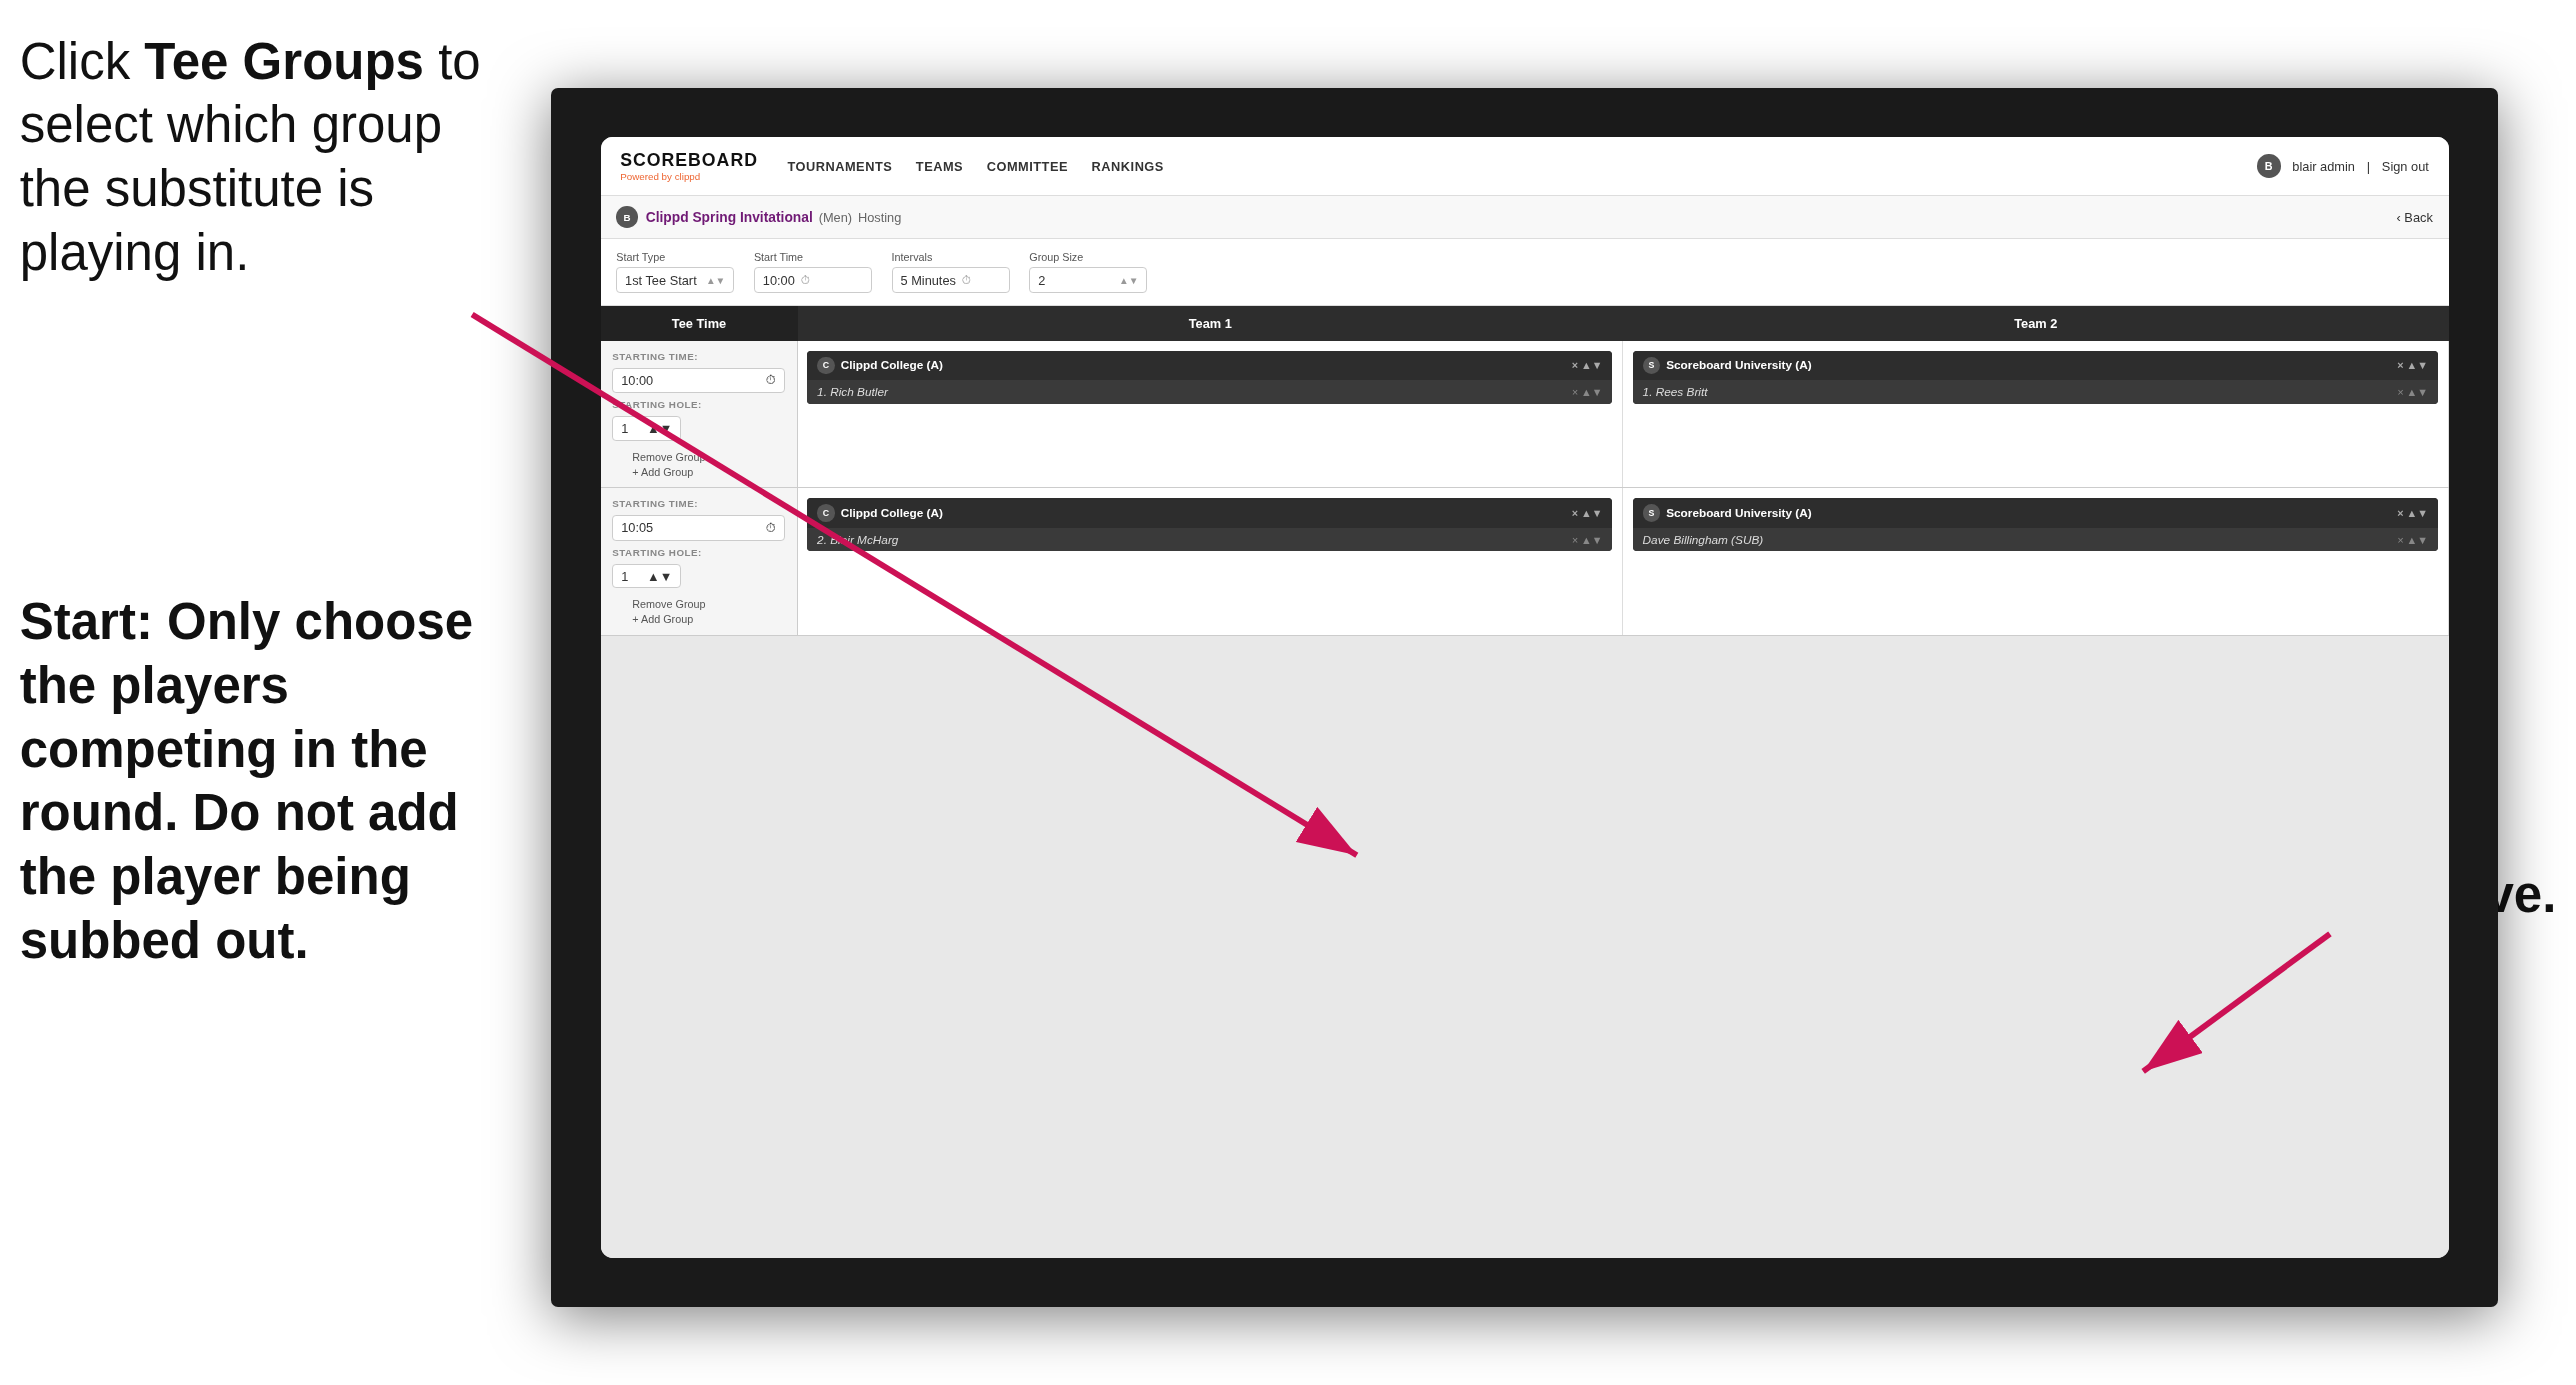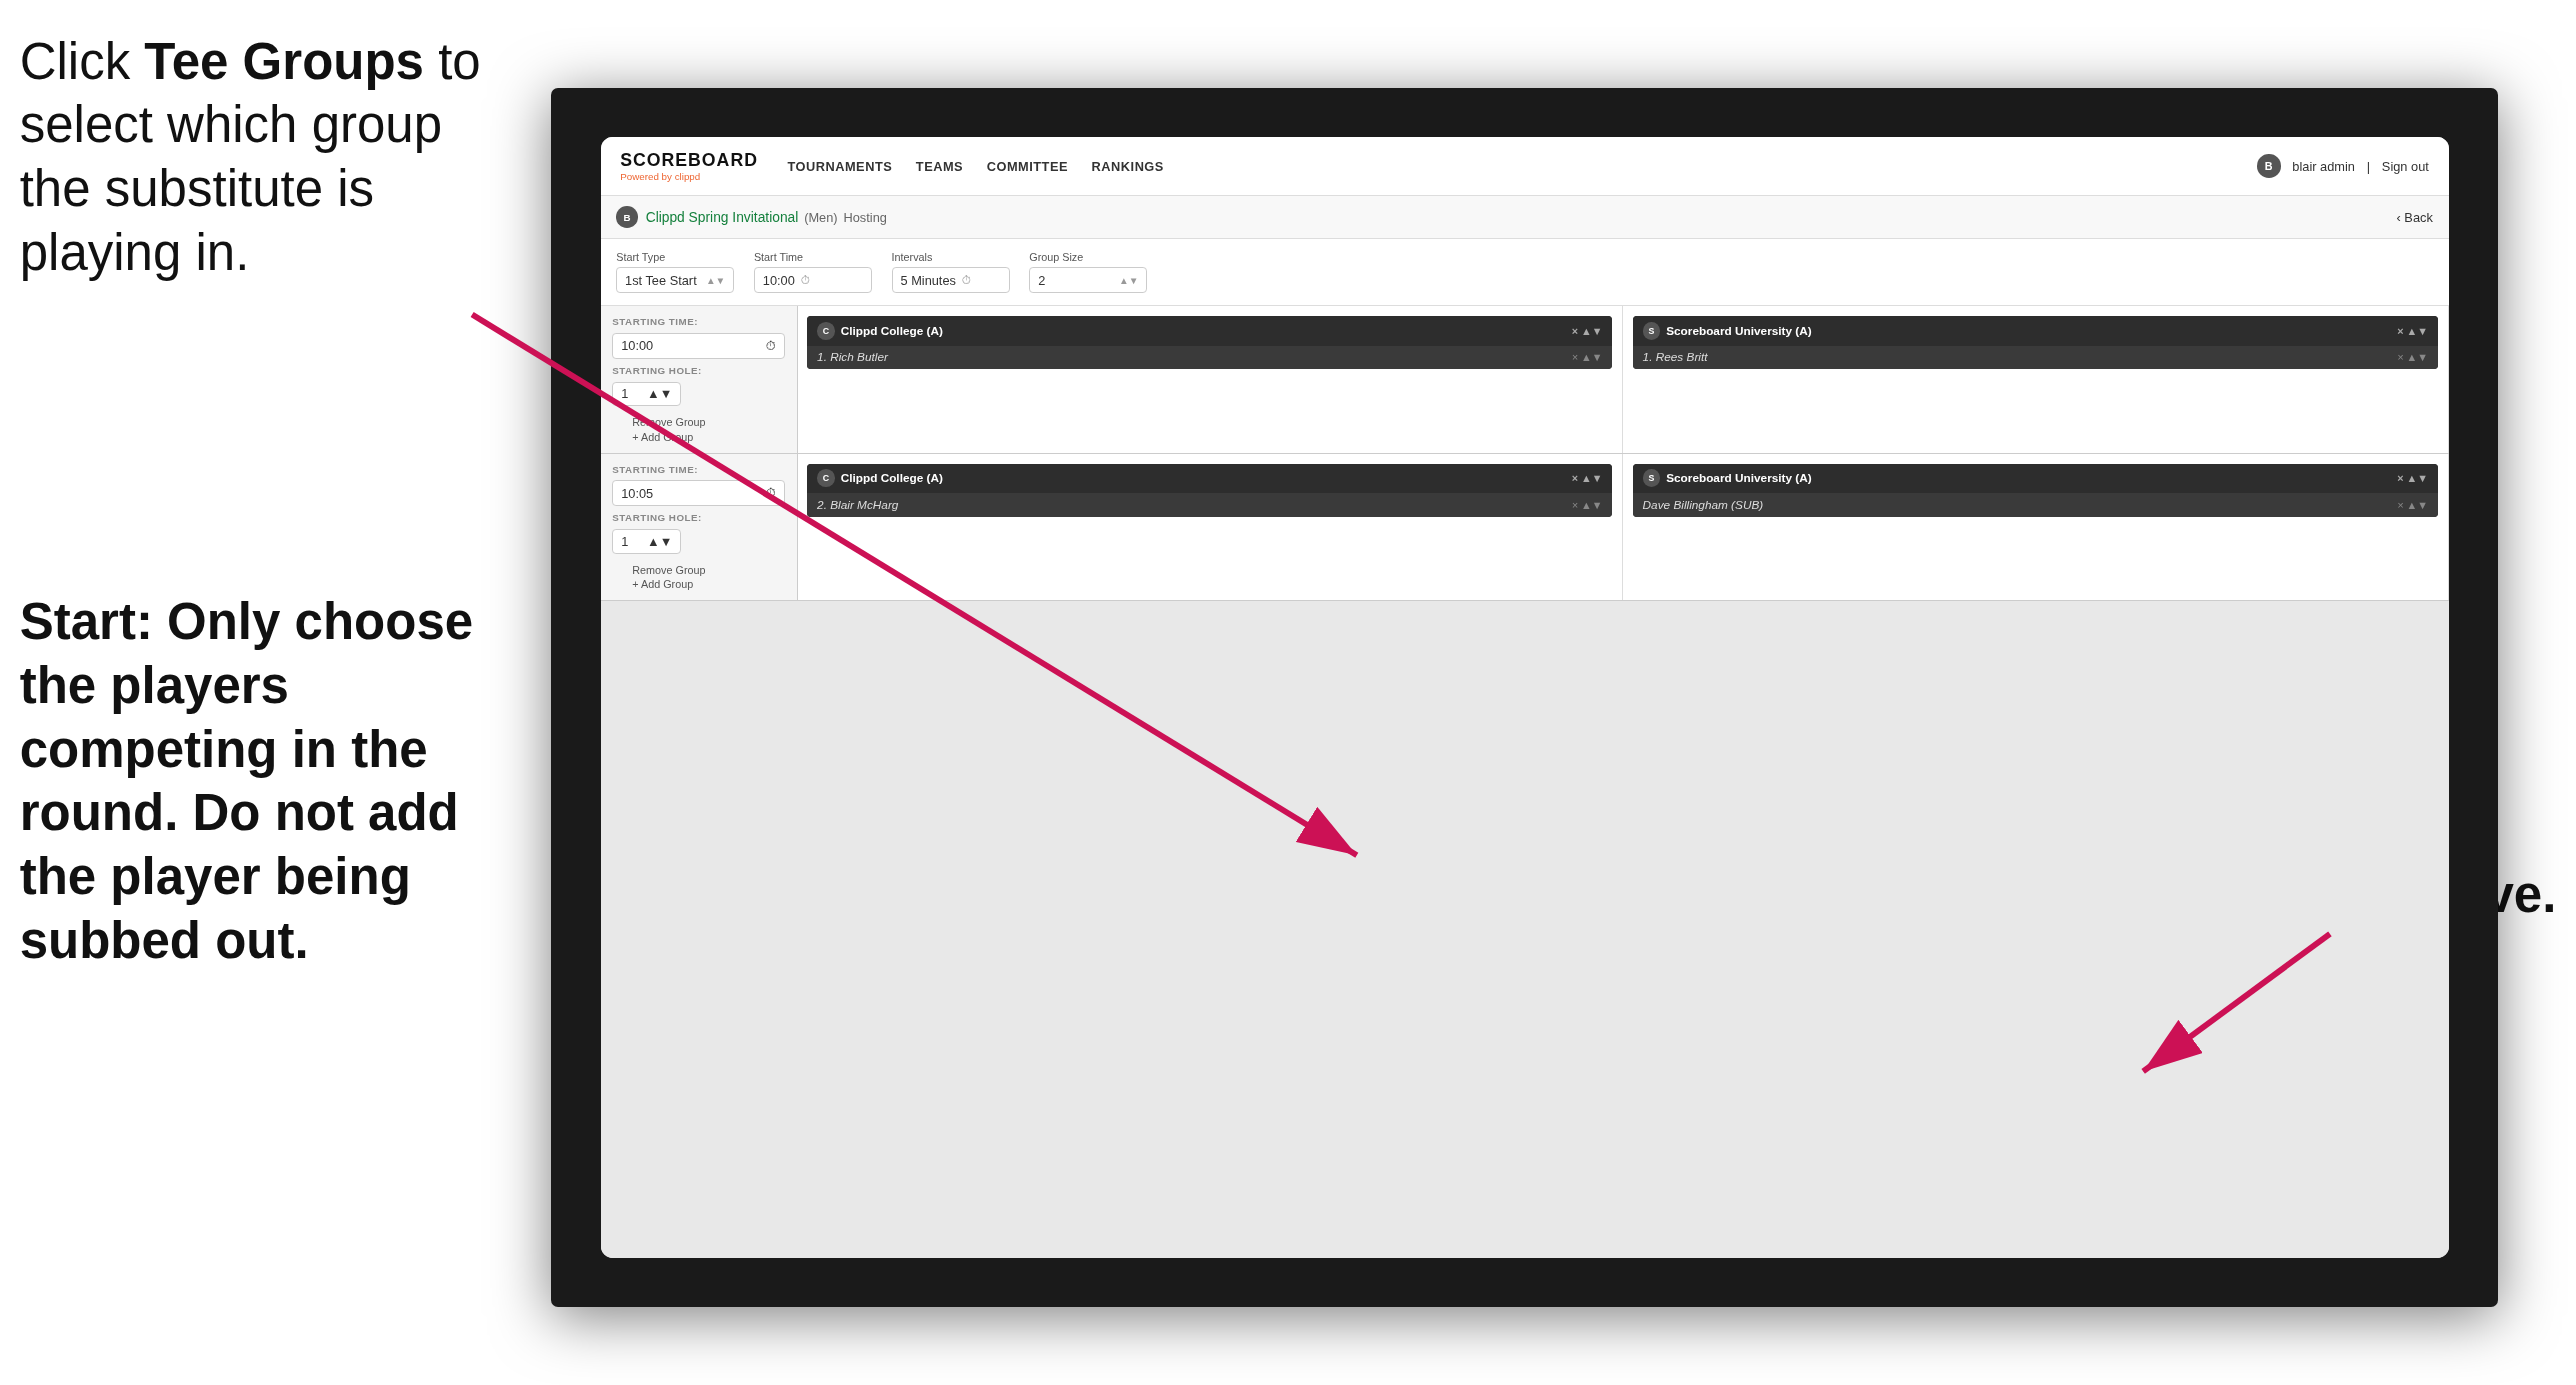--- a/index.html
+++ b/index.html
@@ -146,22 +146,22 @@
       color: #fff;
       font-size: 9.8px;
       font-weight: bold;
       display: inline-flex;
       align-items: center;
       justify-content: center;
       margin-right: 7.9px;
     }
     .subheader-title {
       font-size: 13.8px;
-      font-weight: 400;
-      color: #15803d;
+      font-weight: 700;
+      color: #701a75;
     }
     .subheader-host {
       font-size: 12.8px;
       color: #666;
       margin-left: 5.9px;
     }
     .subheader-back {
       margin-left: auto;
       font-size: 12.8px;
       color: #333;
@@ -467,20 +467,25 @@
           <span class="field-label">Group Size</span>
           <div class="field-input">
             <span>2</span>
             <span class="arrow">▲▼</span>
           </div>
         </div>
       </div>
 
       <div class="grid-area">
 
+        <div class="col-headers">
+          <div class="col-header col-header-teetime">Tee Time</div>
+          <div class="col-header">Team 1</div>
+          <div class="col-header">Team 2</div>
+        </div>
 
         <div class="tee-row">
           <div class="tee-left">
             <span class="tee-label">STARTING TIME:</span>
             <div class="tee-time-input">
               <span>10:00</span>
               <span>⏱</span>
             </div>
             <span class="tee-label">STARTING HOLE:</span>
             <div class="tee-hole-input">

